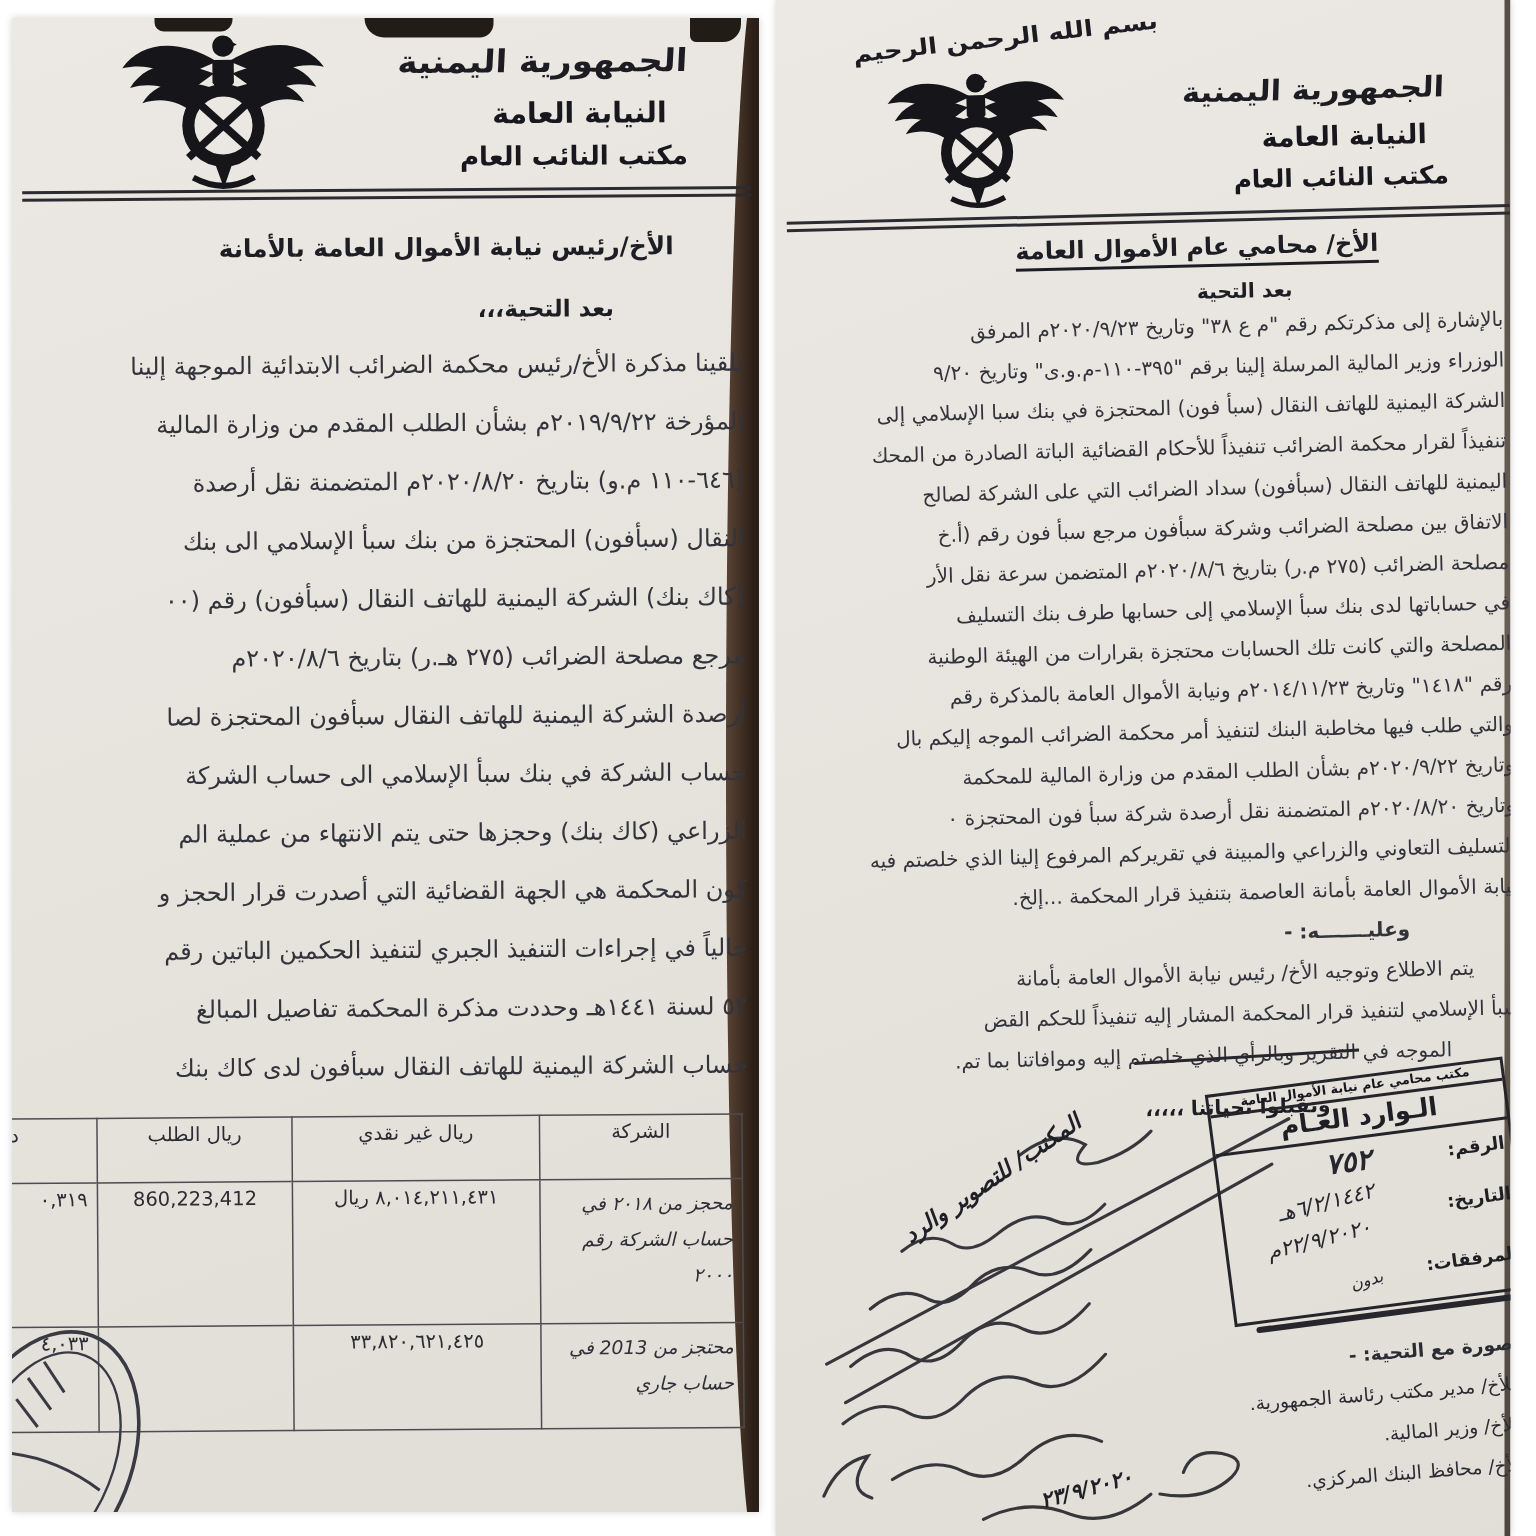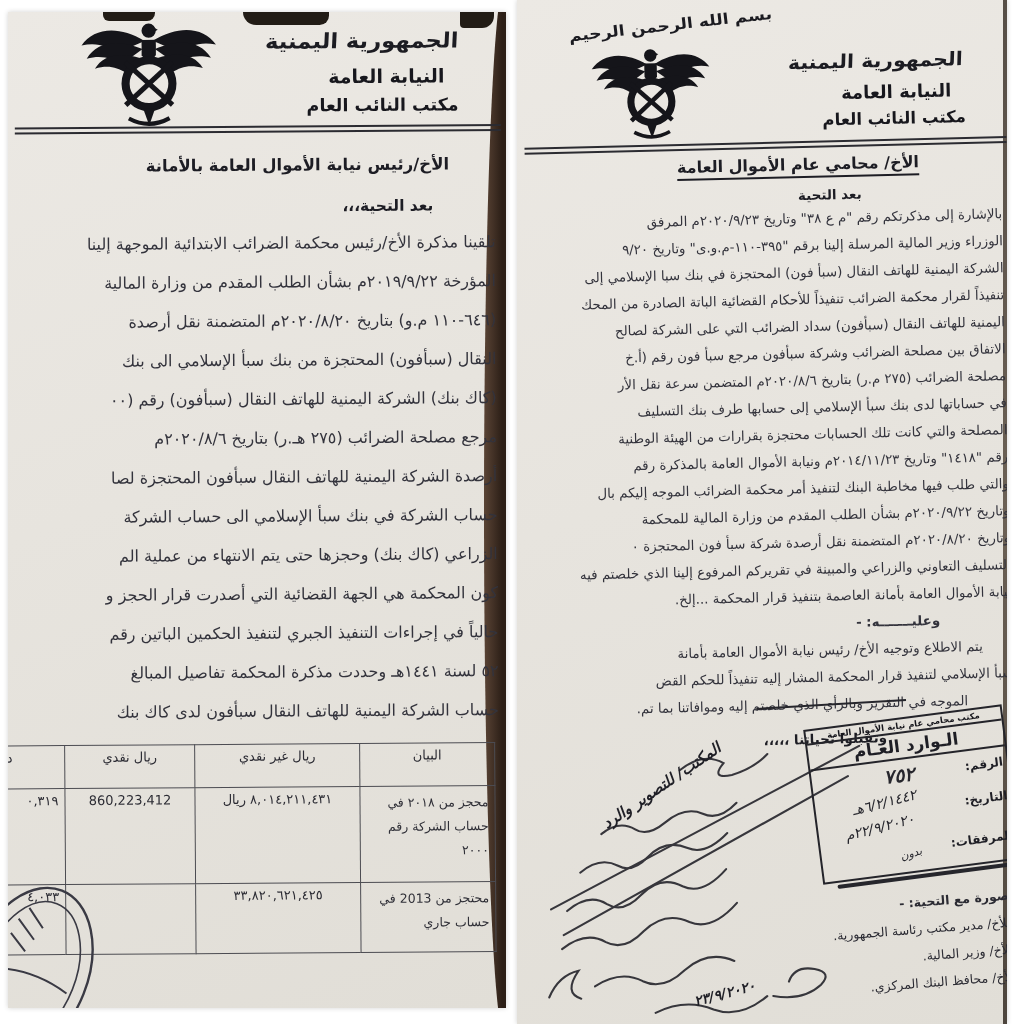--- a/index.html
+++ b/index.html
@@ -26,21 +26,21 @@
   .bline{white-space:nowrap;direction:rtl;text-align:right;overflow:visible;color:#33333c;}
   .lbody .bline{height:39px;font-size:16px;}
   .rbody .bline{height:27px;font-size:13.4px;}
   .rbody .bline:nth-child(16){margin-right:72px;font-weight:bold;}
   .rbody .bline:nth-child(17){margin-right:30px;}
   .rbody .bline:nth-child(19){margin-right:46px;}
   
   table.ltab{position:absolute;border-collapse:collapse;direction:rtl;table-layout:fixed;background:transparent;}
   table.ltab td,table.ltab th{border:1.5px solid #4c4c52;vertical-align:top;padding:4px 6px;font-weight:normal;}
   table.ltab th{font-size:13px;text-align:center;height:34px;color:#2c2c34;}
-  .cell-txt{font-size:12.5px;line-height:24px;}
+  .cell-txt{font-size:12.5px;line-height:24px;font-style:italic;}
   .cell-num{font-size:13px;text-align:center;color:#2c2c34;}
   .cell-usd{text-align:right;}
   
   .stampbox{position:absolute;border:2.2px solid #24242a;color:#1e1e25;background:rgba(255,255,255,.0);}
   .stamp-office{font-size:8.5px;font-weight:bold;white-space:nowrap;overflow:hidden;text-align:center;padding:1px 2px;color:#17171d;}
   .stamp-title{font-size:17px;font-weight:bold;text-align:center;border-top:2px solid #24242a;border-bottom:2.2px solid #24242a;padding:2px 0;letter-spacing:1px;}
   .stamp-fields{position:relative;height:112px;font-size:12px;}
   .stamp-label{position:absolute;right:4px;font-weight:bold;}
   .hand{font-style:italic;color:#26262d;}
   .stamp-underline{position:absolute;height:4px;background:#26262c;border-radius:2px;}
@@ -90,21 +90,21 @@
 
     <svg class="eagle" style="left:48px;top:4px;width:185px;height:112px;" viewBox="0 0 140 110">
         <use href="#eagleDef"></use>
       </svg>
     <div class="rtl callig" style="position:absolute;right:55px;top:16px;font-size:21px;">الجمهورية اليمنية</div>
     <div class="rtl hdr-org" style="position:absolute;right:62px;top:52px;font-size:19px;">النيابة العامة</div>
     <div class="rtl hdr-office" style="position:absolute;right:48px;top:82px;font-size:17.5px;">مكتب النائب العام</div>
     <div class="double-rule" style="left:6px;right:6px;top:112px;"></div>
 
     <div class="rtl bold-line" style="position:absolute;right:58px;top:142px;font-size:16.5px;">الأخ/رئيس نيابة الأموال العامة بالأمانة</div>
-    <div class="rtl bold-line" style="position:absolute;right:74px;top:184px;font-size:15.5px;">بعد التحية،،،</div>
+    <div class="rtl bold-line" style="position:absolute;right:98px;top:184px;font-size:15.5px;">بعد التحية،،،</div>
 
     <div class="body-lines lbody" style="right:12px;top:220px;left:-90px;">
         <div class="bline">تلقينا مذكرة الأخ/رئيس محكمة الضرائب الابتدائية الموجهة إلينا</div>
         <div class="bline">المؤرخة ٢٠١٩/٩/٢٢م بشأن الطلب المقدم من وزارة المالية</div>
         <div class="bline">(٦٤٦-١١٠ م.و) بتاريخ ٢٠٢٠/٨/٢٠م المتضمنة نقل أرصدة</div>
         <div class="bline">النقال (سبأفون) المحتجزة من بنك سبأ الإسلامي الى بنك</div>
         <div class="bline">(كاك بنك) الشركة اليمنية للهاتف النقال (سبأفون) رقم (٠٠</div>
         <div class="bline">مرجع مصلحة الضرائب (٢٧٥ هـ.ر) بتاريخ ٢٠٢٠/٨/٦م</div>
         <div class="bline">أرصدة الشركة اليمنية للهاتف النقال سبأفون المحتجزة لصا</div>
         <div class="bline">حساب الشركة في بنك سبأ الإسلامي الى حساب الشركة</div>
@@ -117,23 +117,23 @@
 
     <table class="ltab" style="right:16px;top:730px;width:560px;">
       <colgroup>
           <col style="width:135px">
           <col style="width:165px">
           <col style="width:130px">
           <col style="width:130px">
         </colgroup>
       <tbody>
           <tr>
-        <th>البيان</th>
+        <th>الشركة</th>
         <th>ريال غير نقدي</th>
-        <th>ريال نقدي</th>
+        <th>ريال الطلب</th>
         <th>دولار</th>
       </tr>
       <tr style="height:96px;">
         <td class="cell-txt">محجز من ٢٠١٨ في حساب الشركة رقم ٢٠٠٠</td>
         <td class="cell-num">٨,٠١٤,٢١١,٤٣١ ريال</td>
         <td class="cell-num">860,223,412</td>
         <td class="cell-num cell-usd">٠,٣١٩</td>
       </tr>
       <tr style="height:70px;">
         <td class="cell-txt">محتجز من 2013 في حساب جاري</td>

